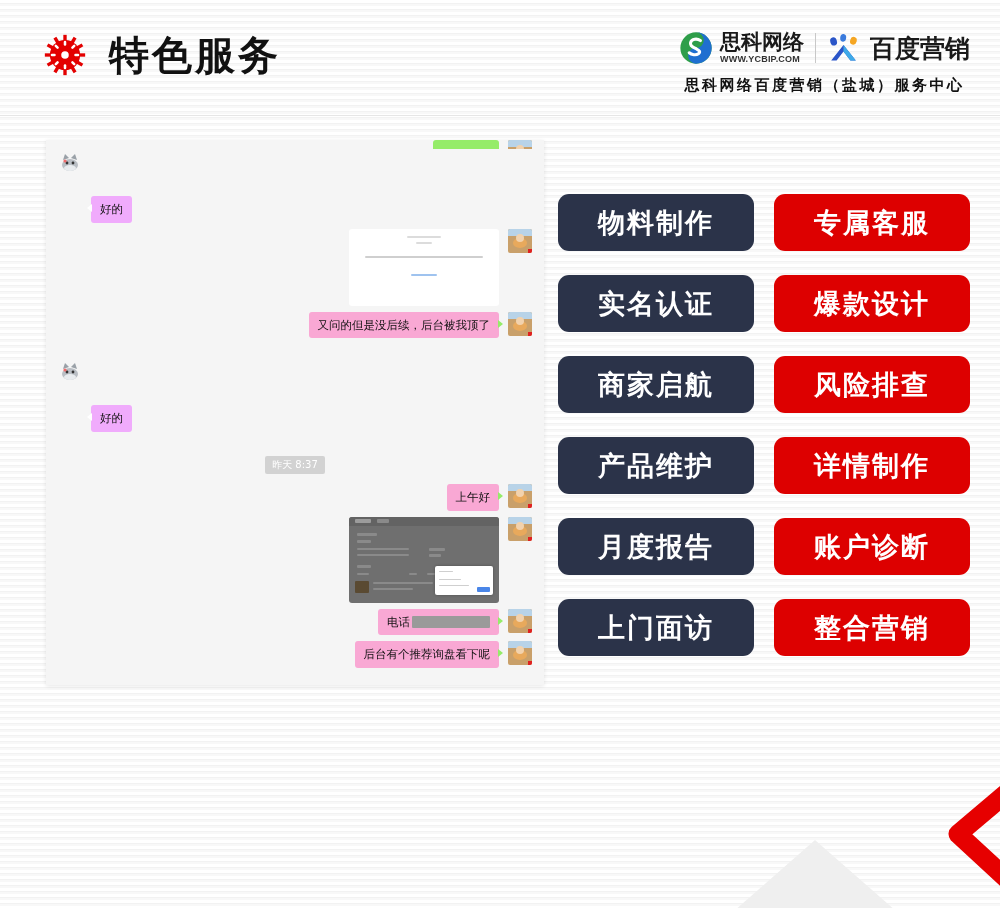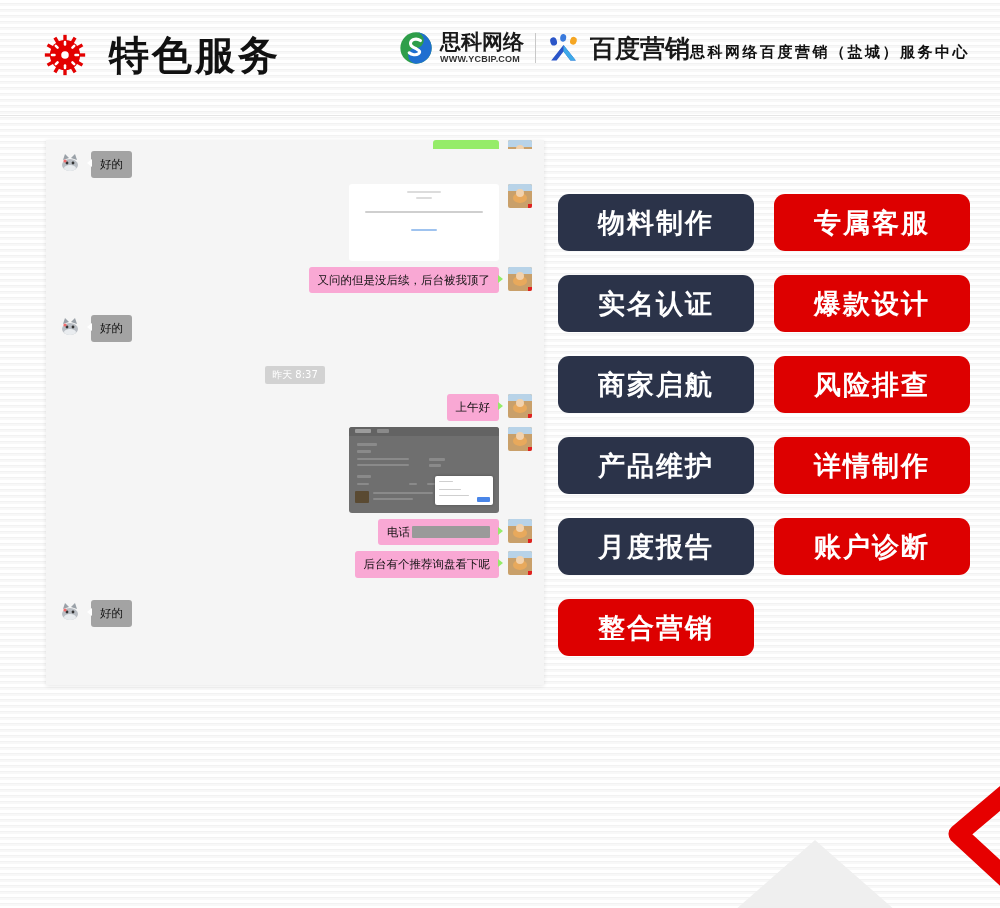--- a/index.html
+++ b/index.html
@@ -52,21 +52,21 @@
   .gear-icon { width: 42px; height: 42px; display: block; }
   .page-title {
     font-size: 40px; font-weight: bold; color: #111;
     letter-spacing: 3px; line-height: 1;
     font-family: "DejaVu Sans", "Liberation Sans", sans-serif;
   }
 
   
   .brand-block {
     position: absolute; right: 30px; top: 28px;
-    display: flex; flex-direction: row; align-items: center;
+    display: flex; flex-direction: column; align-items: center;
   }
   .brand-row {
     display: flex; align-items: center; gap: 11px; height: 40px;
   }
   .brand-one, .brand-two { display: flex; align-items: center; gap: 7px; }
   .sike-mark { width: 34px; height: 34px; display: block; }
   .sike-text { display: flex; flex-direction: column; line-height: 1; }
   .sike-cn {
     font-size: 21px; font-weight: bold; color: #1a1a1a; letter-spacing: 0px;
     font-family: "DejaVu Sans", "Liberation Sans", sans-serif;
@@ -112,21 +112,21 @@
     border-radius: 2px; overflow: hidden; display: block;
   }
   .avatar svg { display: block; width: 24px; height: 24px; }
 
   .bubble {
     position: relative; max-width: 300px;
     padding: 5px 9px; font-size: 11.5px; line-height: 1.45;
     color: #111; word-break: break-word;
     font-family: "DejaVu Sans", "Liberation Sans", sans-serif;
   }
-  .bubble.white { background: #a3a3a3; margin-left: 9px; border-radius: 3px; }
+  .bubble.white { background: #f0abfc; margin-left: 9px; border-radius: 3px; margin-top: 45px; }
   .bubble.green { background: #f9a8d4; margin-right: 9px; border-radius: 3px; }
   .bubble.white::before {
     content: ""; position: absolute; left: -4px; top: 8px;
     border-top: 4px solid transparent; border-bottom: 4px solid transparent;
     border-right: 5px solid #ffffff;
   }
   .bubble.green::after {
     content: ""; position: absolute; right: -4px; top: 8px;
     border-top: 4px solid transparent; border-bottom: 4px solid transparent;
     border-left: 5px solid #95ec69;
@@ -466,14 +466,15 @@
   <div class="svc-btn navy">物料制作</div>
   <div class="svc-btn red">专属客服</div>
   <div class="svc-btn navy">实名认证</div>
   <div class="svc-btn red">爆款设计</div>
   <div class="svc-btn navy">商家启航</div>
   <div class="svc-btn red">风险排查</div>
   <div class="svc-btn navy">产品维护</div>
   <div class="svc-btn red">详情制作</div>
   <div class="svc-btn navy">月度报告</div>
   <div class="svc-btn red">账户诊断</div>
+  <div class="svc-btn navy">上门面访</div>
   <div class="svc-btn red">整合营销</div>
 </div>
 
 </body></html>

